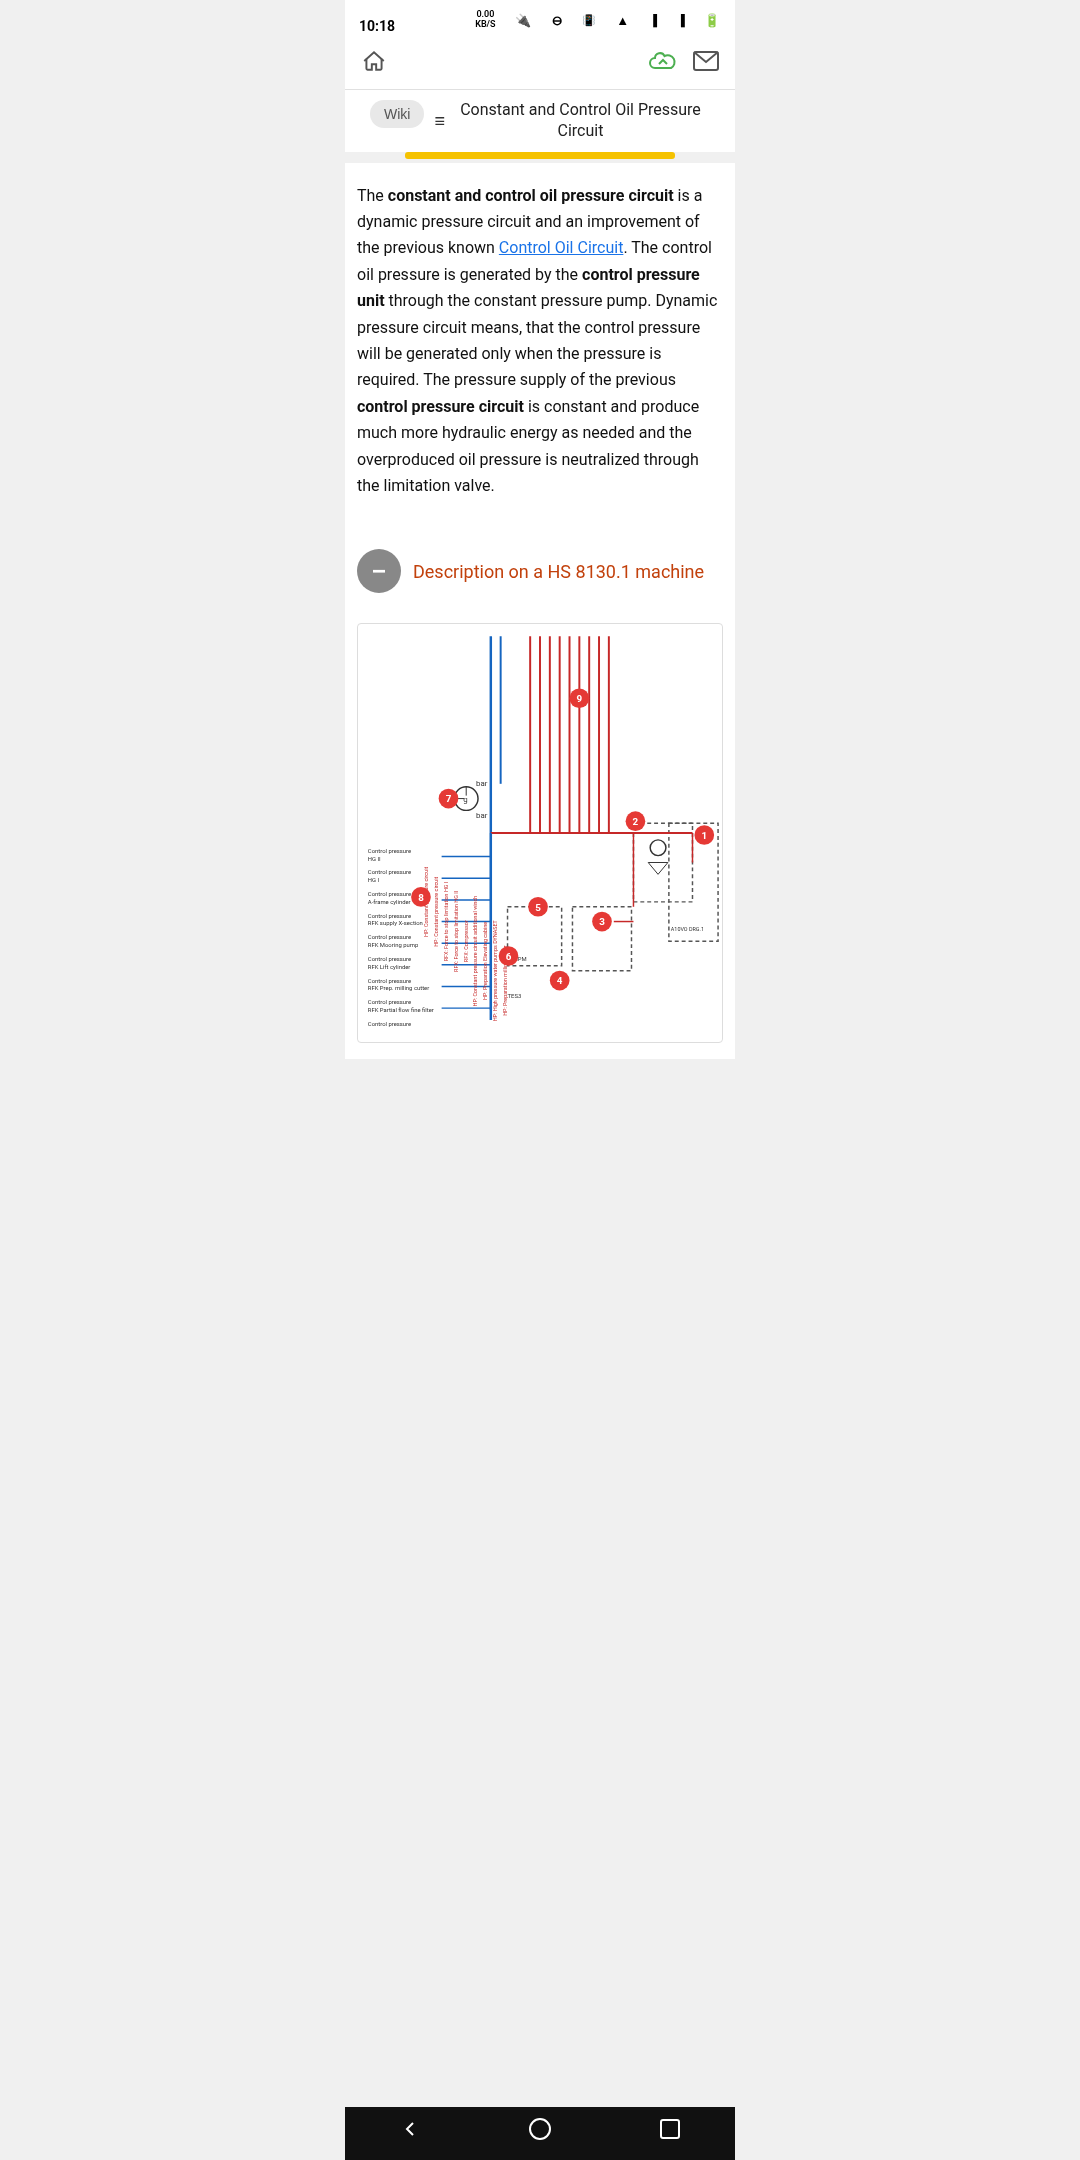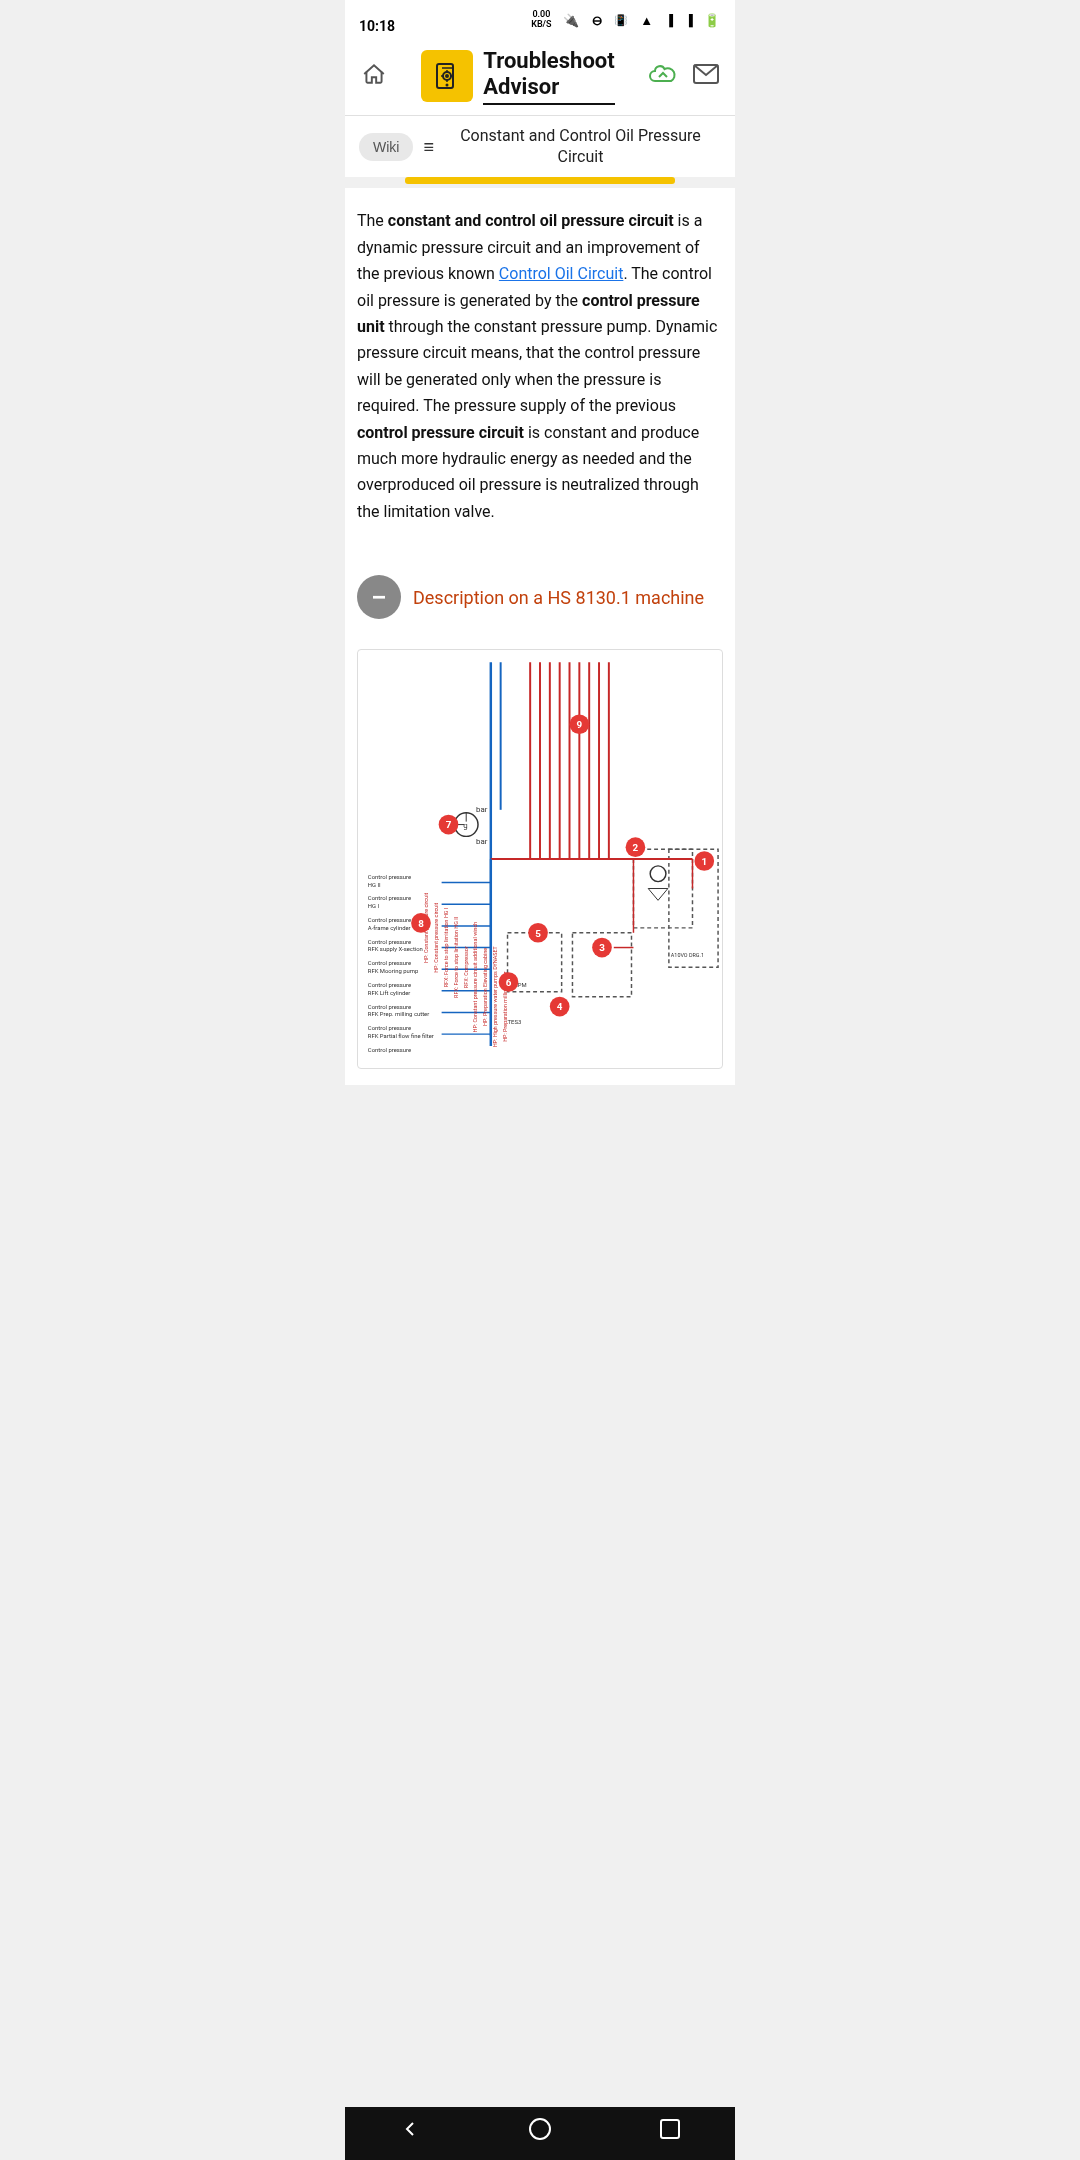--- a/index.html
+++ b/index.html
@@ -21,21 +21,21 @@
       justify-content: space-between;
       align-items: center;
       padding: 6px 14px 4px;
       font-size: 13px;
       font-weight: 600;
     }
     .status-time { font-size: 14px; font-weight: 700; margin-top: 12px; }
     .status-icons {
       display: flex;
       align-items: center;
-      gap: 12px;
+      gap: 20px;
       font-size: 11px;
     }
     .status-speed { font-size: 9px; line-height: 1.1; text-align: center; }
 
     
     .app-header {
       background: #fff;
       display: flex;
       align-items: center;
       justify-content: space-between;
@@ -88,22 +88,22 @@
     }
     .mail-icon {
       font-size: 22px;
       color: #555;
     }
 
     
     .page-title-bar {
       background: #fff;
       display: flex;
-      align-items: center;
-      padding: 10px 14px;
+      align-items: flex-start;
+      padding: 10px 25px;
       gap: 10px;
     }
     .wiki-btn {
       background: #e8e8e8;
       border-radius: 18px;
       padding: 6px 14px;
       font-size: 14px;
       color: #555;
       font-weight: 500;
       border: none;
@@ -246,42 +246,20 @@
 </div>
 
 <div class="app-header">
   <span class="header-home-icon">
     <svg width="26" height="26" viewBox="0 0 24 24" fill="none" stroke="#555" stroke-width="1.8">
       <path d="M3 12L12 4l9 8"></path>
       <path d="M5 10v9a1 1 0 001 1h4v-5h4v5h4a1 1 0 001-1v-9"></path>
     </svg>
   </span>
 
-  <div class="header-logo">
-    <div class="logo-icon-box">
-
-      <svg width="36" height="36" viewBox="0 0 36 36" fill="none">
-        <rect x="8" y="6" width="16" height="24" rx="2" stroke="#222" stroke-width="2" fill="none"></rect>
-        <line x1="13" y1="10" x2="23" y2="10" stroke="#222" stroke-width="1.5"></line>
-        <circle cx="18" cy="27" r="1.5" fill="#222"></circle>
-
-        <circle cx="18" cy="18" r="4" stroke="#222" stroke-width="2" fill="none"></circle>
-        <circle cx="18" cy="18" r="2" fill="#222"></circle>
-        <line x1="18" y1="12" x2="18" y2="14" stroke="#222" stroke-width="1.5"></line>
-        <line x1="18" y1="22" x2="18" y2="24" stroke="#222" stroke-width="1.5"></line>
-        <line x1="12" y1="18" x2="14" y2="18" stroke="#222" stroke-width="1.5"></line>
-        <line x1="22" y1="18" x2="24" y2="18" stroke="#222" stroke-width="1.5"></line>
-      </svg>
-    </div>
-    <div class="logo-text">
-      <span class="logo-text-title">Troubleshoot</span>
-      <span class="logo-text-title">Advisor</span>
-      <div class="logo-text-underline"></div>
-    </div>
-  </div>
 
   <div class="header-right">
     <span class="cloud-icon">
       <svg width="28" height="22" viewBox="0 0 28 22" fill="none">
         <path d="M22 18H6a5 5 0 010-10 5 5 0 019.5-2A5.5 5.5 0 1122 18z" stroke="#4CAF50" stroke-width="2" fill="none"></path>
         <polyline points="10,14 14,10 18,14" stroke="#4CAF50" stroke-width="2" fill="none"></polyline>
       </svg>
     </span>
     <span class="mail-icon">
       <svg width="26" height="20" viewBox="0 0 26 20" fill="none">

